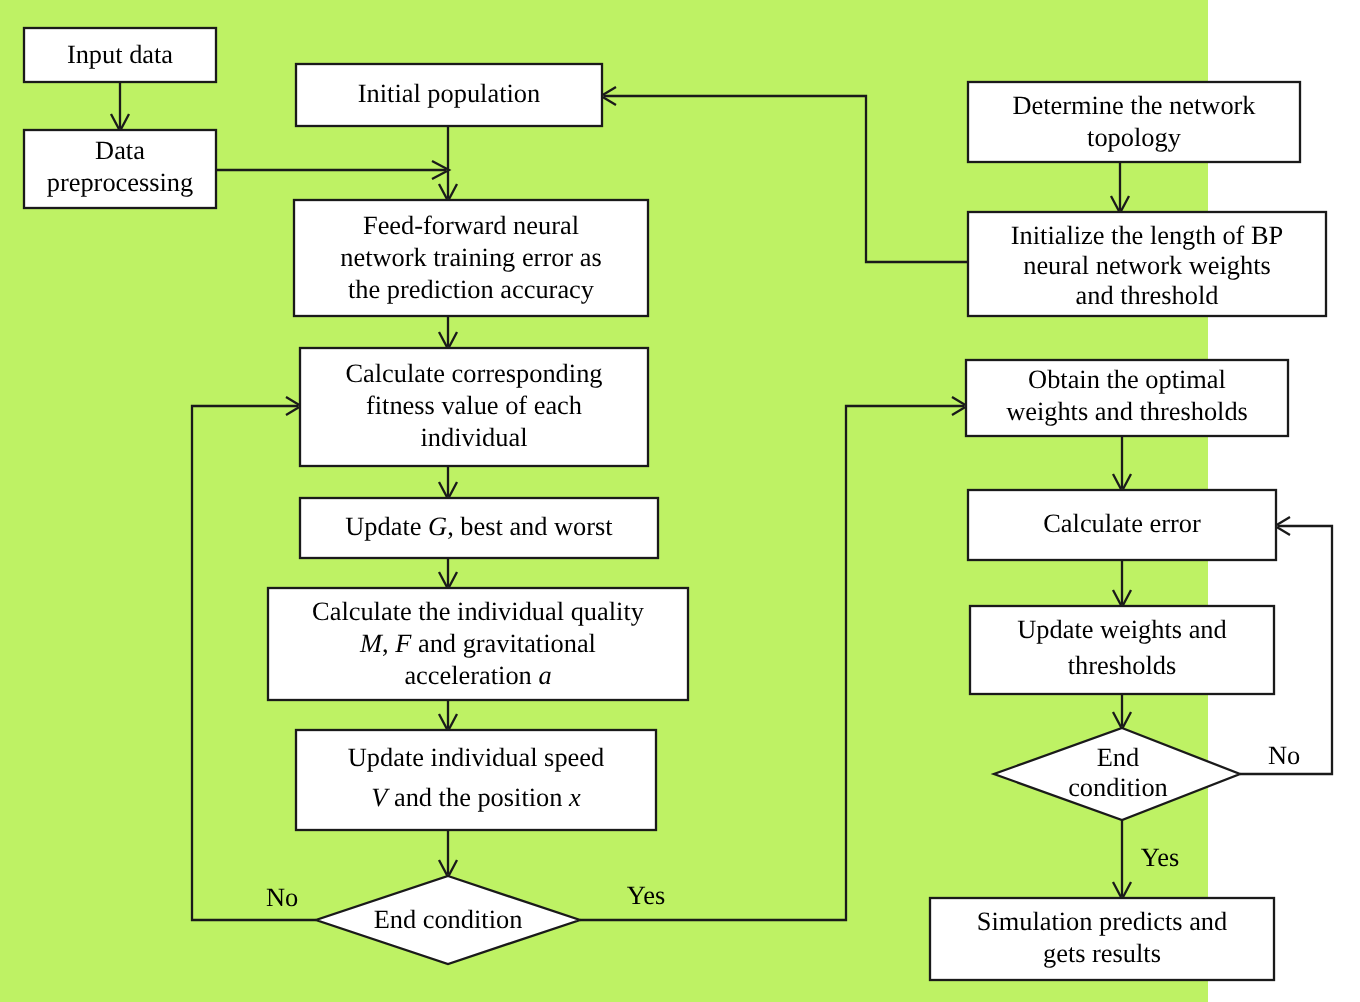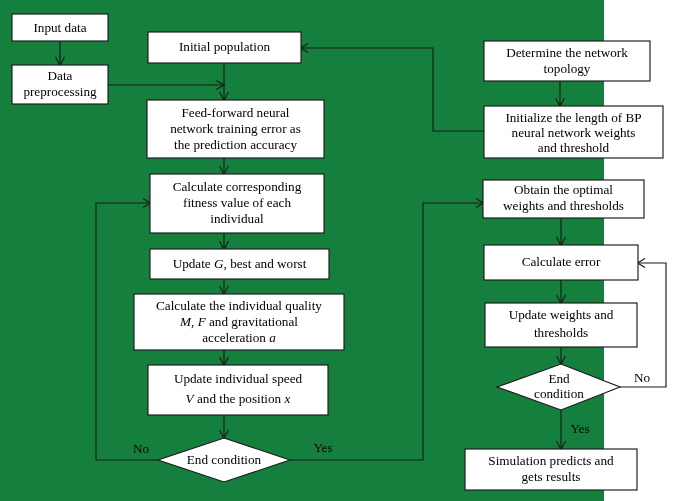--- a/index.html
+++ b/index.html
@@ -10,21 +10,21 @@
   body {
     width: 680px;
     height: 501px;
     font-family: "Liberation Serif", "DejaVu Serif", serif;
     overflow: hidden;
   }
   #diagram-root {
     position: relative;
     width: 604px;
     height: 501px;
-    background: #15803d;
+    background: #bef264;
   }
   svg#flowchart {
     display: block;
     width: 680px;
     height: 501px;
   }
   .node-box {
     fill: #ffffff;
     stroke: #1a1a1a;
     stroke-width: 1.15;

